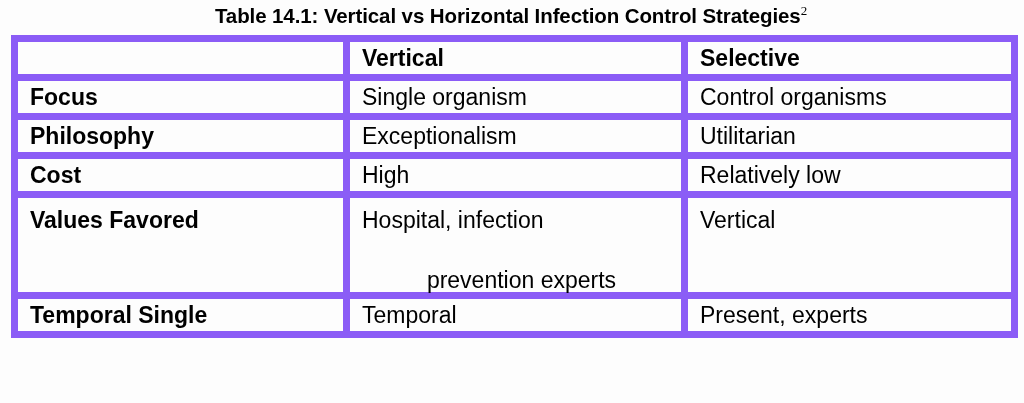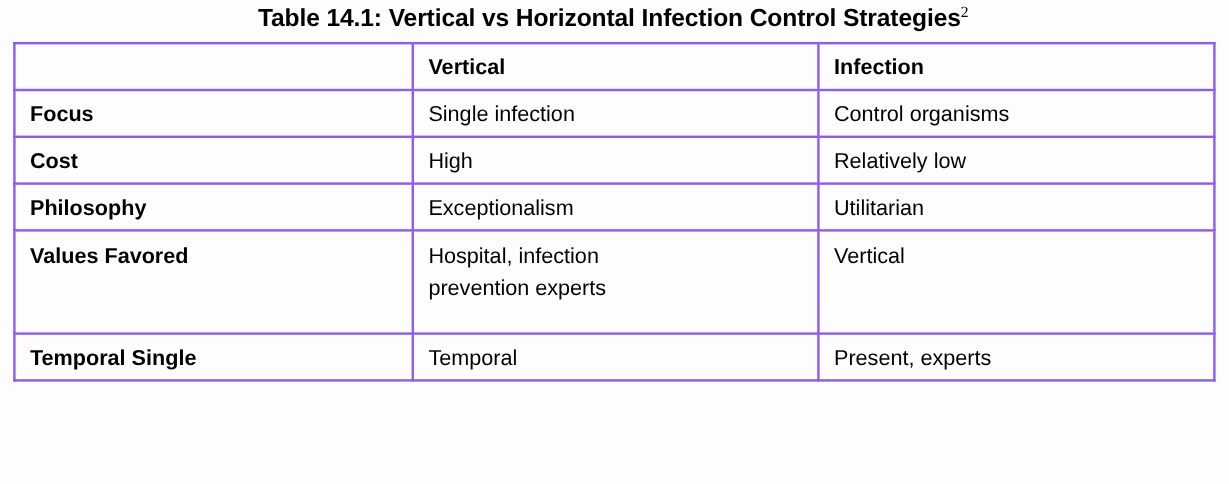--- a/index.html
+++ b/index.html
@@ -45,23 +45,23 @@
   
   .data-table {
     position: absolute;
     left: 11px;
     top: 35px;
     width: 1000px;
     border-collapse: collapse;
     table-layout: fixed;
   }
   .data-table td {
-    border: 2px solid #8b5cf6;
+    border: 7px solid #8b5cf6;
     padding: 0 0 0 12px;
-    font-size: 18px;
+    font-size: 23px;
     line-height: 1.0;
     vertical-align: middle;
     height: 39px;
     box-sizing: border-box;
   }
   .col-label   { width: 332px; }
   .col-vert    { width: 338px; }
   .col-horiz   { width: 330px; }
 
   td.hdr-blank { height: 39px; }
@@ -69,60 +69,61 @@
   td.row-label { font-weight: bold; }
 
   
   tr.row-tall td {
     height: 86px;
     vertical-align: top;
     padding-top: 11px;
   }
   tr.row-tall td .line-two {
     display: block;
-    margin-top: 9px;
+    margin-top: 37px;
+    text-align: center;
   }
 </style>
 </head>
 <body>
 
 <div class="page">
 
   <div class="table-title"><span>Table 14.1: Vertical vs Horizontal Infection Control Strategies</span><sup>2</sup></div>
 
   <table class="data-table">
     <colgroup>
       <col class="col-label">
       <col class="col-vert">
       <col class="col-horiz">
     </colgroup>
     <tbody>
       <tr>
         <td class="hdr-blank"></td>
         <td class="hdr-cell">Vertical</td>
-        <td class="hdr-cell">Infection</td>
+        <td class="hdr-cell">Selective</td>
       </tr>
 
       <tr>
         <td class="row-label">Focus</td>
-        <td>Single infection</td>
+        <td>Single organism</td>
         <td>Control organisms</td>
       </tr>
 
 
       <tr>
+        <td class="row-label">Philosophy</td>
+        <td>Exceptionalism</td>
+        <td>Utilitarian</td>
+      </tr>
+
+      <tr>
         <td class="row-label">Cost</td>
         <td>High</td>
         <td>Relatively low</td>
-      </tr>
-
-      <tr>
-        <td class="row-label">Philosophy</td>
-        <td>Exceptionalism</td>
-        <td>Utilitarian</td>
       </tr>
 
       <tr class="row-tall">
         <td class="row-label">Values Favored</td>
         <td><span class="line-one">Hospital, infection</span><span class="line-two">prevention experts</span></td>
         <td>Vertical</td>
       </tr>
 
       <tr>
         <td class="row-label">Temporal Single</td>

